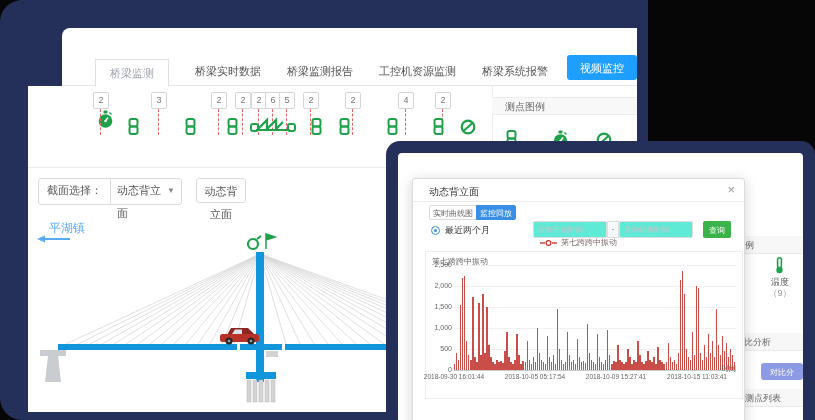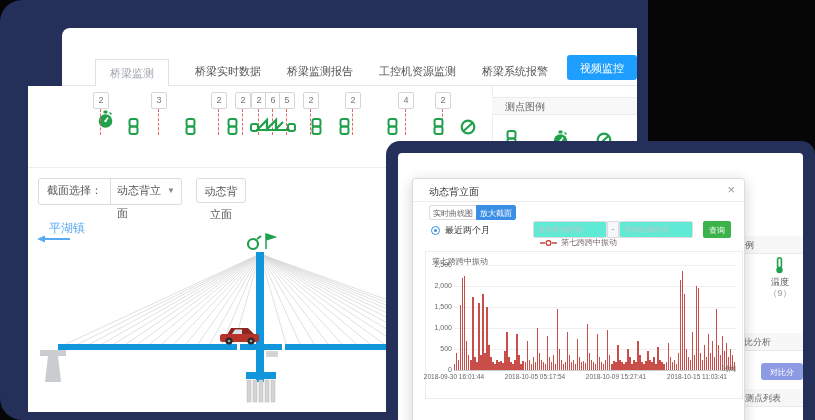--- a/index.html
+++ b/index.html
@@ -282,21 +282,21 @@
   <div class="abs sb-band" style="top:333px;padding-left:45px;">对比分析</div>
   <button class="abs sb-btn">对比分析</button>
   <div class="abs sb-band" style="top:389px;padding-left:46px;">监测点列表</div>
 
   <div class="abs modal">
     <div class="modal-head">
       <span class="modal-title">动态背立面</span>
       <span class="modal-close">×</span>
     </div>
     <div class="mtab plain">实时曲线图</div>
-    <div class="mtab blue">放大截面</div>
+    <div class="mtab blue">监控回放</div>
 
     <span class="radio-outer">
         <span class="radio-inner"></span>
       </span>
     <span class="radio-label">最近两个月</span>
     <input class="q-input" style="left: 120px;" placeholder="查询开始时间">
     <div class="q-sep">-</div>
     <input class="q-input" style="left: 206px;" placeholder="查询结束时间">
     <button class="q-btn">查询</button>
 

